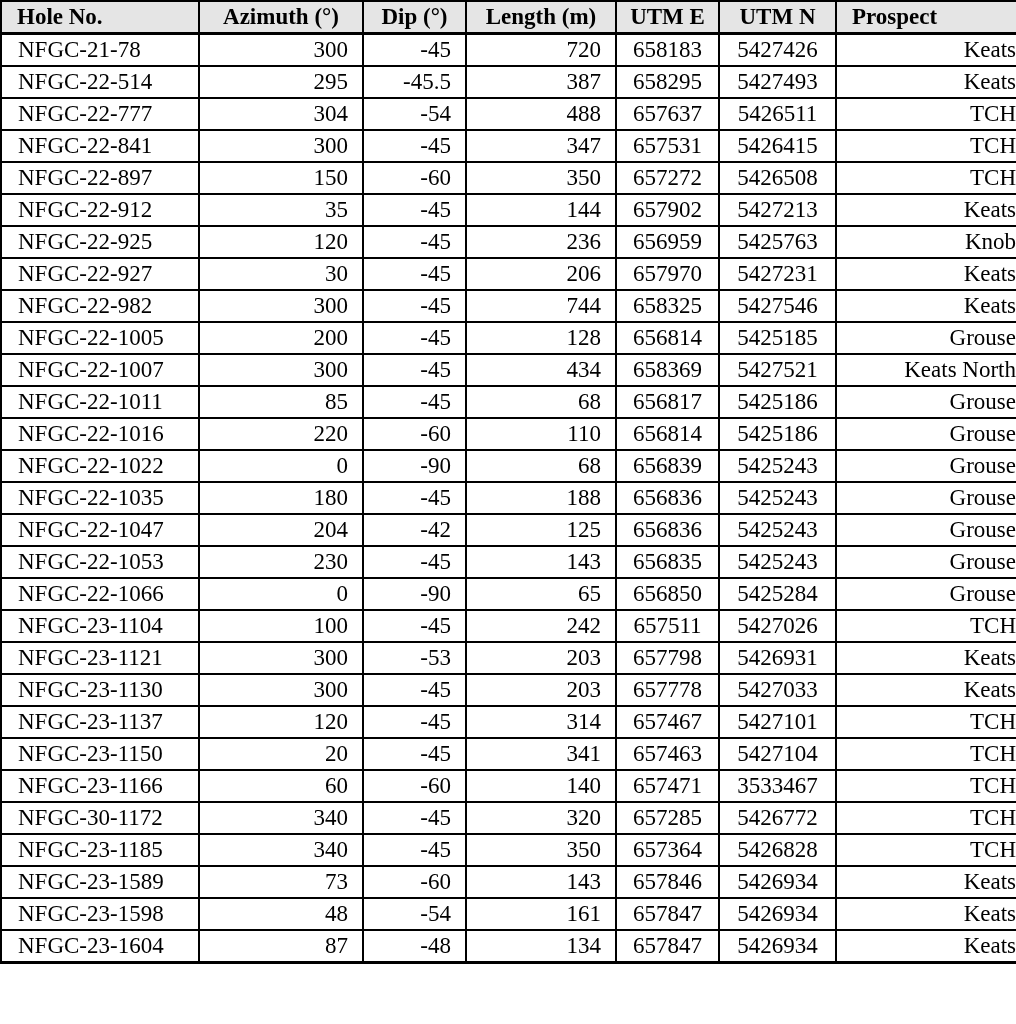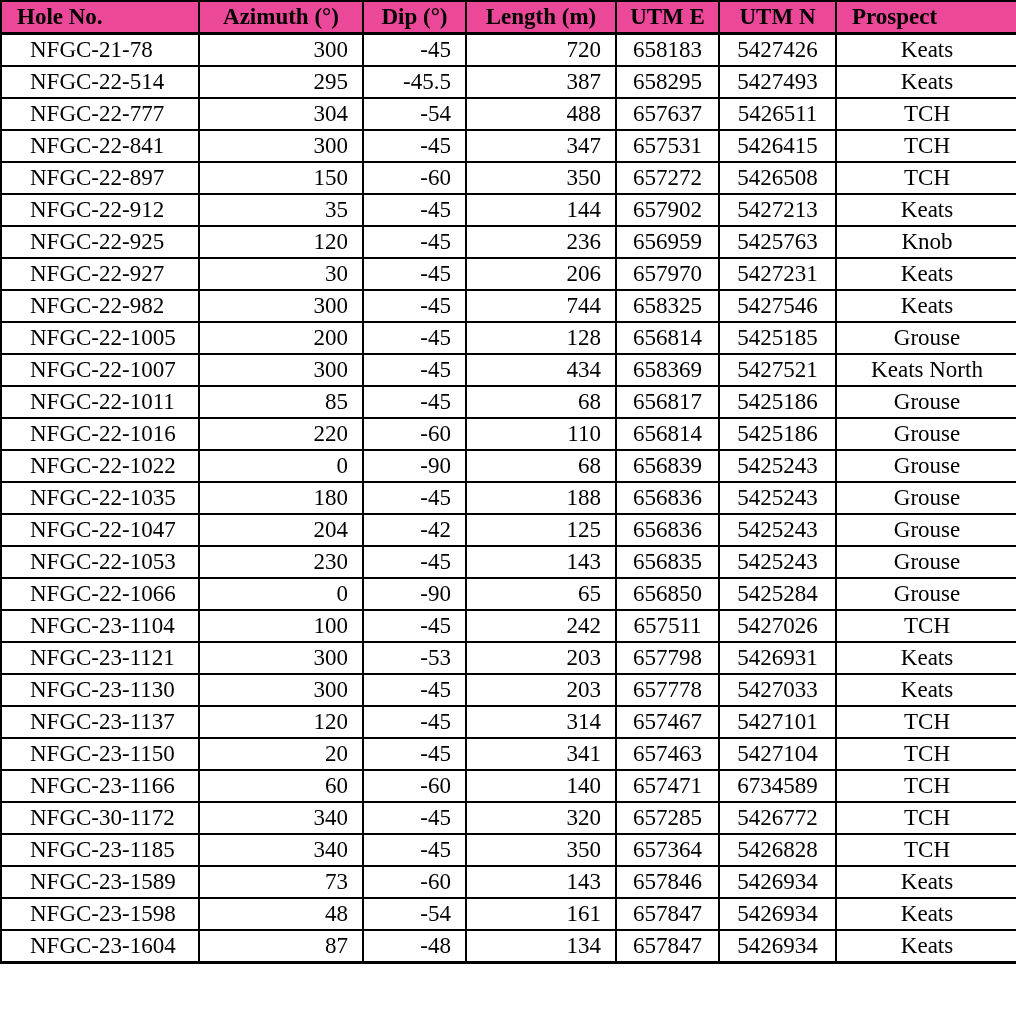--- a/index.html
+++ b/index.html
@@ -34,48 +34,48 @@
     border: 2px solid #000000;
     height: 32px;
     padding: 0;
     font-size: 23px;
     line-height: 30px;
     white-space: nowrap;
     overflow: hidden;
     box-sizing: border-box;
   }
   .drill-table thead th {
-    background: #ec4899;
+    background: #e5e5e5;
     font-weight: bold;
     text-align: center;
     border-bottom-width: 3px;
   }
   .drill-table thead th:nth-child(1),
   .drill-table thead th:nth-child(7) {
     text-align: left;
     padding-left: 15px;
   }
   
   .drill-table tbody td:nth-child(1) {
     text-align: left;
-    padding-left: 28px;
+    padding-left: 16px;
     margin-top: 30px;
   }
   .drill-table tbody td:nth-child(2),
   .drill-table tbody td:nth-child(3),
   .drill-table tbody td:nth-child(4) {
     text-align: right;
     padding-right: 14px;
   }
   .drill-table tbody td:nth-child(5),
   .drill-table tbody td:nth-child(6) {
     text-align: center;
   }
   .drill-table tbody td:nth-child(7) {
-    text-align: center;
+    text-align: right;
     padding-left: 1px;
   }
 </style>
 </head>
 <body>
 
 <table class="drill-table">
   <colgroup>
     <col class="c0">
       <col class="c1">
@@ -303,21 +303,21 @@
         <td>657463</td>
         <td>5427104</td>
         <td>TCH</td>
       </tr>
       <tr>
         <td>NFGC-23-1166</td>
         <td>60</td>
         <td>-60</td>
         <td>140</td>
         <td>657471</td>
-        <td>6734589</td>
+        <td>3533467</td>
         <td>TCH</td>
       </tr>
       <tr>
         <td>NFGC-30-1172</td>
         <td>340</td>
         <td>-45</td>
         <td>320</td>
         <td>657285</td>
         <td>5426772</td>
         <td>TCH</td>

